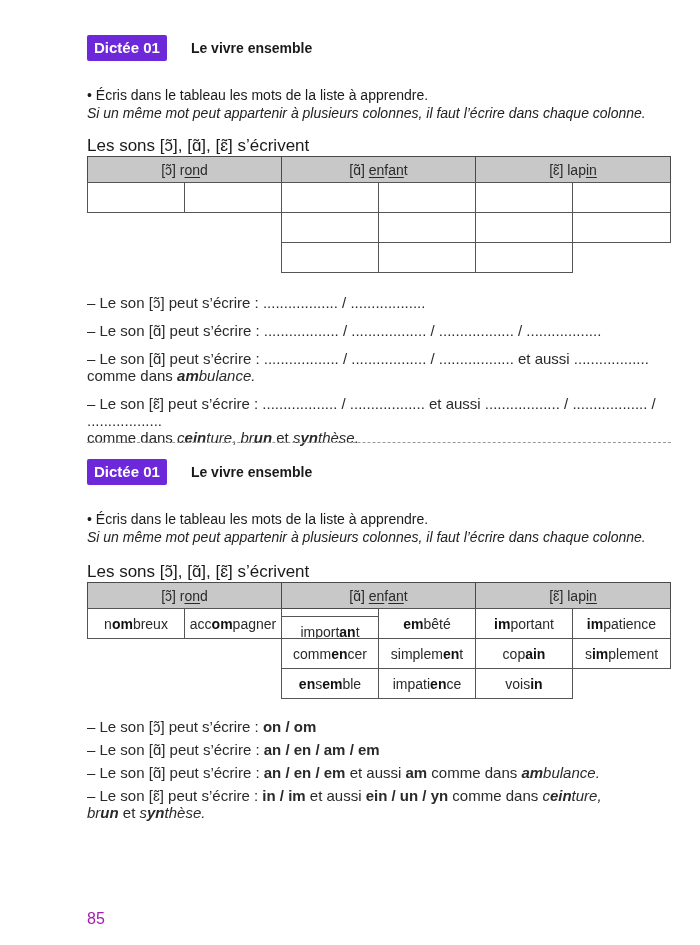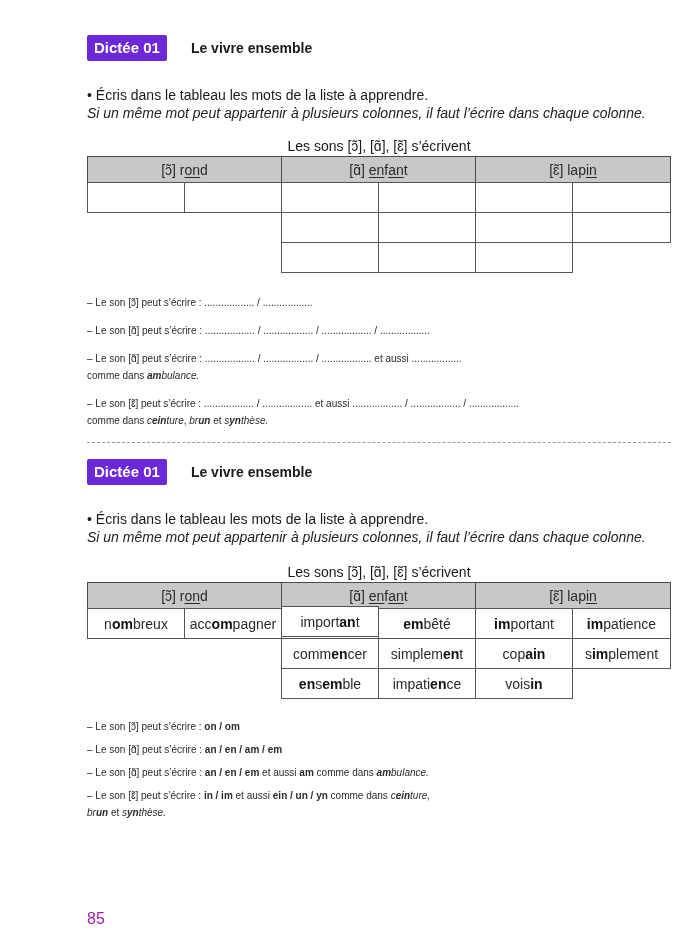--- a/index.html
+++ b/index.html
@@ -3,28 +3,28 @@
 <meta charset="utf-8">
 <style>
   html, body { margin: 0; padding: 0; background: #ffffff; }
   body { width: 700px; height: 945px; position: relative; font-family: "Liberation Sans", sans-serif; color: #1a1a1a; overflow: hidden; }
   .section { position: absolute; left: 87px; width: 584px; }
   .hdr { display: flex; align-items: center; height: 26px; }
   .badge { background: #6d28d9; color: #fff; font-weight: bold; font-size: 15px; padding: 3px 7px; border-radius: 2px; height: 20px; line-height: 20px; }
   .hdr-title { font-weight: bold; font-size: 14px; margin-left: 24px; }
   .instr { margin-top: 25px; font-size: 14px; line-height: 18px; }
   .instr .i { font-style: italic; color: #222; }
-  .tbl-caption { text-align: center; font-size: 14px; margin-top: 14px; height: 20px; line-height: 20px; }
+  .tbl-caption { text-align: left; font-size: 17px; margin-top: 14px; height: 20px; line-height: 20px; }
   .grid { position: relative; width: 584px; height: 118px; }
   .cell { position: absolute; box-sizing: border-box; text-align: center; font-size: 14px; color: #2a2a2a; display: flex; align-items: center; justify-content: center; }
   .hcell { background: #c8c8c8; border: 1.5px solid #4a4a4a; height: 27px; top: 0; font-size: 14px; }
   .dcell { border: 1px solid #555; height: 31px; background: #fff; }
   .u { text-decoration: underline; text-underline-offset: 2px; }
   .strong { font-weight: bold; color: #111; }
-  .lines { font-size: 10px; line-height: 17px; color: #2a2a2a; }
+  .lines { font-size: 15px; line-height: 17px; color: #2a2a2a; }
   .lines p { margin: 0 0 11px 0; }
   .sep { position: absolute; left: 87px; width: 584px; top: 442px; border-top: 1px dashed #999; }
   .footer { position: absolute; left: 87px; width: 584px; top: 910px; font-size: 8.5px; color: #444; display: flex; justify-content: space-between; align-items: center; }
   .footer .pg { font-size: 16px; color: #a21caf; }
   .footer b { color: #222; }
   .ital { font-style: italic; }
 </style>
 </head>
 <body>
 
@@ -105,21 +105,21 @@
     <div class="cell dcell" style="left:0;top:26px;width:98px;">
         <span>n</span>
         <span class="strong">om</span>
         <span>breux</span>
       </div>
     <div class="cell dcell" style="left:97px;top:26px;width:98px;">
         <span>acc</span>
         <span class="strong">om</span>
         <span>pagner</span>
       </div>
-    <div class="cell dcell" style="left:194px;top:24px;width:98px;">
+    <div class="cell dcell" style="left:194px;top:34px;width:98px;">
         <span>import</span>
         <span class="strong">an</span>
         <span>t</span>
       </div>
     <div class="cell dcell" style="left:291px;top:26px;width:98px;">
         <span class="strong">em</span>
         <span>bêté</span>
       </div>
     <div class="cell dcell" style="left:388px;top:26px;width:98px;">
         <span class="strong">im</span>

